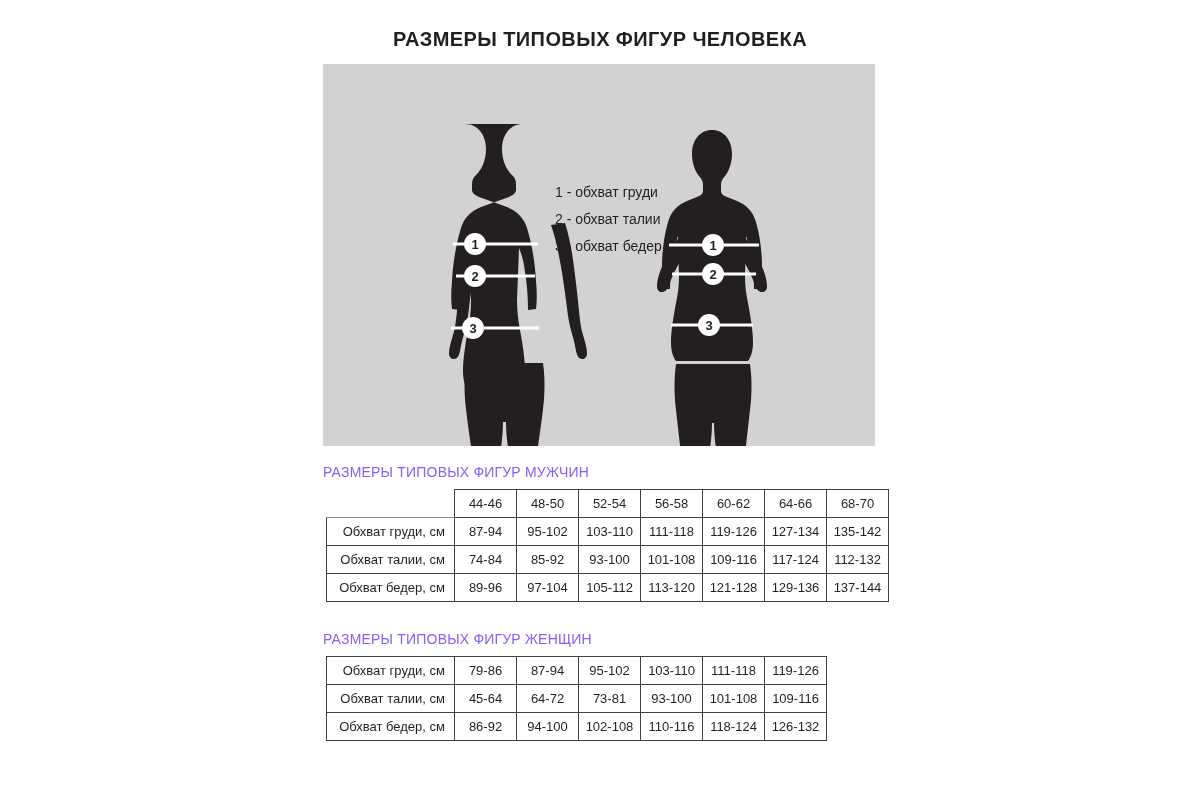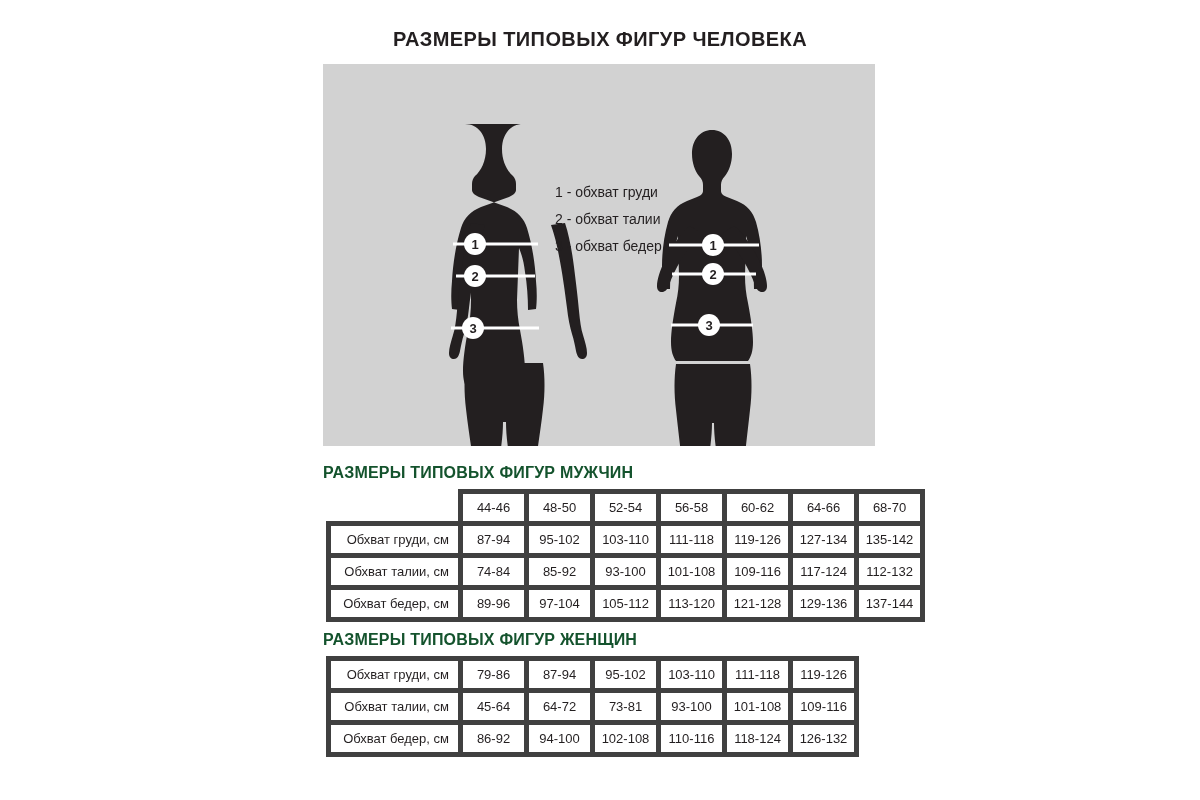--- a/index.html
+++ b/index.html
@@ -50,36 +50,36 @@
     left: 232px;
     top: 115px;
     font-size: 14px;
     line-height: 27px;
     color: #231f20;
   }
   .legend div { white-space: nowrap; }
 
   .section-title {
     position: absolute;
-    font-size: 16px;
-    font-weight: bold;
-    color: #14532d;
+    font-size: 14px;
+    font-weight: normal;
+    color: #8b5cf6;
     letter-spacing: 0.2px;
   }
   #men-title { left: 323px; top: 464px; }
   #women-title { left: 323px; top: 631px; }
 
   table.size-table {
     position: absolute;
     border-collapse: collapse;
     font-size: 13px;
     color: #231f20;
   }
   table.size-table td {
-    border: 5px solid #404040;
+    border: 1px solid #404040;
     text-align: center;
     padding: 0;
     height: 27px;
     line-height: 27px;
     background: #ffffff;
     white-space: nowrap;
   }
   table.size-table td.rowhead {
     text-align: right;
     padding-right: 9px;

